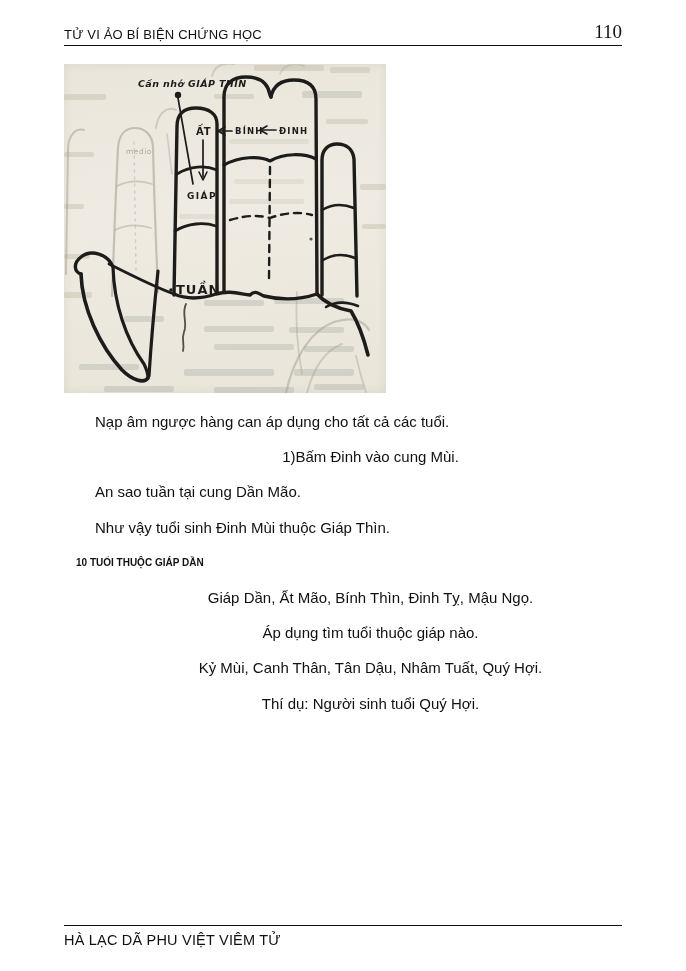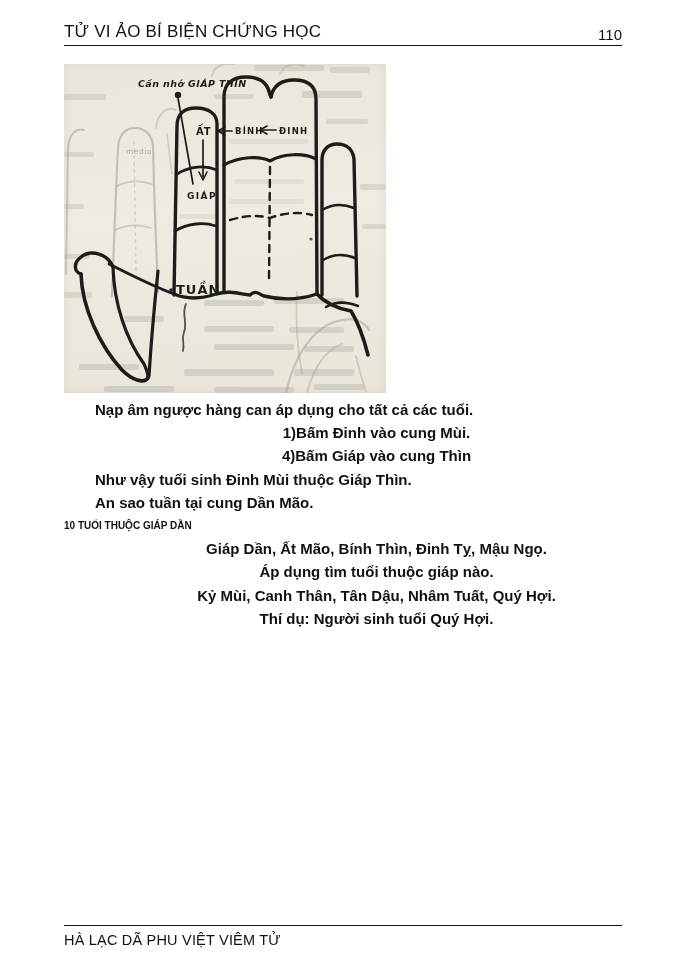--- a/index.html
+++ b/index.html
@@ -11,40 +11,40 @@
     color:#111;
     overflow:hidden;
   }
   
   .header{
     position:absolute;left:64px;right:64px;top:0;height:45px;
     border-bottom:1.6px solid #111;
     display:flex;justify-content:space-between;align-items:flex-end;
   }
   .header .title{
-    font-size:17px;letter-spacing:.2px;padding-bottom:3px;text-align:right;
+    font-size:13px;letter-spacing:.2px;padding-bottom:3px;text-align:right;
   }
   .header .pagenum{
-    font-family:Liberation Sans, sans-serif;
-    font-size:15px;padding-bottom:2px;
+    font-family:Liberation Serif, serif;
+    font-size:19px;padding-bottom:2px;
   }
   
   .figure{
     position:absolute;left:64px;top:64px;width:322px;height:329px;
     background:linear-gradient(175deg,#eae6dc 0%,#efebe2 45%,#e9e5d9 100%);
     box-shadow:inset 0 0 10px rgba(90,80,60,.10);
   }
   .figure svg{position:absolute;left:0;top:0;display:block;}
   .hand-label{font-family:"DejaVu Sans", sans-serif;font-weight:bold;fill:#1d1c1a;}
   
   .body-text{
     position:absolute;left:64px;top:398px;width:560px;
     font-size:15px;line-height:23.2px;
   }
-  .body-text p{margin:0;font-weight:bold;}
+  .body-text p{margin:12px;}
   .ind1{margin-left:31px !important;}
   .ind2{margin-left:65px !important;text-align:center;}
   .section-heading{
     margin:21px 0 0 0;font-weight:bold;font-size:10px;line-height:23.2px;
   }
   
   .footer{
     position:absolute;left:64px;right:64px;top:925px;
     border-top:1.6px solid #111;
     padding-top:6px;font-size:14.5px;letter-spacing:.2px;
@@ -175,23 +175,22 @@
       <text class="hand-label" x="171" y="70" font-size="8.5" letter-spacing="1.2">BÍNH</text>
       <text class="hand-label" x="215" y="70" font-size="8.5" letter-spacing="1.2">ĐINH</text>
       <text class="hand-label" x="123" y="135" font-size="9" letter-spacing="1.4">GIÁP</text>
       <text class="hand-label" x="112" y="230" font-size="13" letter-spacing="1">TUẦN</text>
     </svg>
   </div>
 
   <div class="body-text">
     <p class="ind1">Nạp âm ngược hàng can áp dụng cho tất cả các tuổi.</p>
     <p class="ind2">1)Bấm Đinh vào cung Mùi.</p>
-    <p class="ind2">4)Bấm Giáp vào cung Thìn</p>
+    <p class="ind1">An sao tuần tại cung Dần Mão.</p>
     <p class="ind1">Như vậy tuổi sinh Đinh Mùi thuộc Giáp Thìn.</p>
-    <p class="ind1">An sao tuần tại cung Dần Mão.</p>
     <p class="section-heading">10 TUỔI THUỘC GIÁP DẦN</p>
     <p class="ind2">Giáp Dần, Ất Mão, Bính Thìn, Đinh Tỵ, Mậu Ngọ.</p>
     <p class="ind2">Áp dụng tìm tuổi thuộc giáp nào.</p>
     <p class="ind2">Kỷ Mùi, Canh Thân, Tân Dậu, Nhâm Tuất, Quý Hợi.</p>
     <p class="ind2">Thí dụ: Người sinh tuổi Quý Hợi.</p>
   </div>
 
   <div class="footer">
     <span>HÀ LẠC DÃ PHU VIỆT VIÊM TỬ</span>
   </div>

